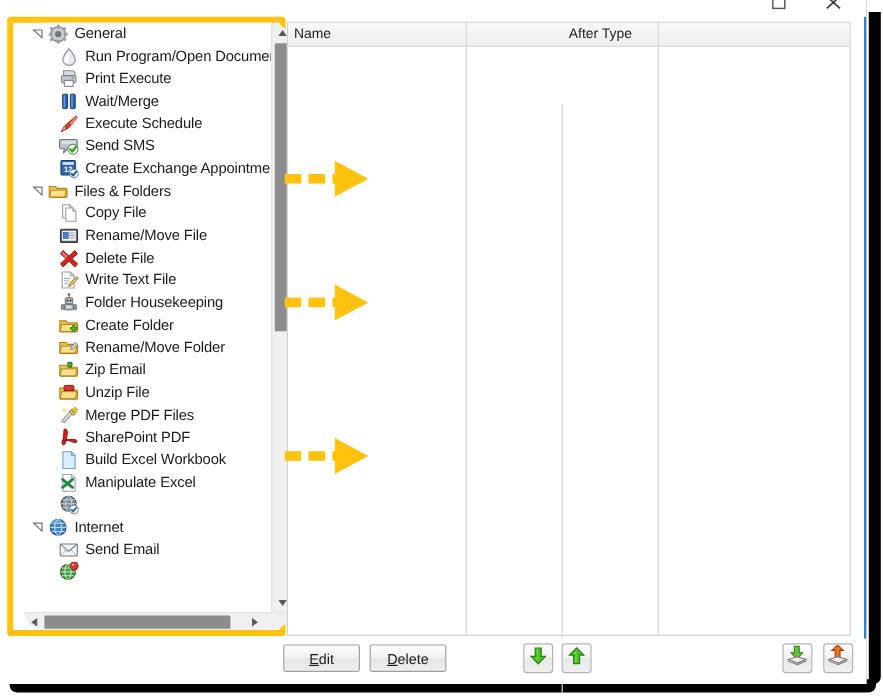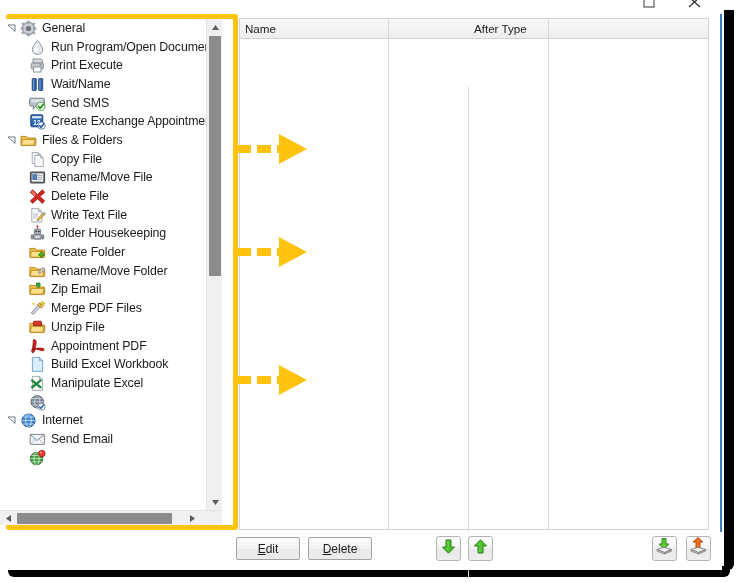--- a/index.html
+++ b/index.html
@@ -59,24 +59,25 @@
   .tree-highlight {
     position: absolute;
     left: 6px; top: 14px;
     width: 232px; height: 516px;
     border: 5px solid #FFC20E;
     border-radius: 3px;
     background: #ffffff;
   }
   .tree-panel {
     position: absolute;
-    left: 0; top: 19px;
+    left: 20px; top: 19px;
     width: 222px; height: 506px;
     background: #ffffff;
     overflow: hidden;
+    border-radius: 16px;
   }
   .tree-scrollview {
     position: absolute;
     left: 0; top: 0;
     width: 206px; height: 491px;
     overflow: hidden;
   }
   .tree-row {
     position: relative;
     height: 18.7px;
@@ -299,21 +300,31 @@
           </div>
           <div class="tree-row child">
             <span class="ticon">
               <svg width="17" height="17" viewBox="0 0 17 17">
                 <rect x="3.2" y="2.5" width="4.1" height="12" rx="0.7" fill="#2d5fa8" stroke="#1b3c70" stroke-width="0.8"></rect>
                 <rect x="9.6" y="2.5" width="4.1" height="12" rx="0.7" fill="#2d5fa8" stroke="#1b3c70" stroke-width="0.8"></rect>
                 <rect x="4" y="3.3" width="1.2" height="10.4" fill="#6f9ade"></rect>
                 <rect x="10.4" y="3.3" width="1.2" height="10.4" fill="#6f9ade"></rect>
               </svg>
             </span>
-            <span class="tlabel">Wait/Name</span>
+            <span class="tlabel">Wait/Merge</span>
+          </div>
+          <div class="tree-row child">
+            <span class="ticon">
+              <svg width="17" height="17" viewBox="0 0 17 17">
+                <path d="M14.6 1.6 L5.8 9 L2.2 14.6 L8.2 11.6 L15.2 3.2 Z" fill="#e03a2c" stroke="#9b1d12" stroke-width="0.8"></path>
+                <path d="M14.6 1.6 L9 7.6 L11 9.6 L15.2 3.2 Z" fill="#f47f70"></path>
+                <path d="M2.2 14.6 L4.6 10.4 L6.2 12 Z" fill="#f6f2e8" stroke="#9b1d12" stroke-width="0.6"></path>
+              </svg>
+            </span>
+            <span class="tlabel">Execute Schedule</span>
           </div>
           <div class="tree-row child">
             <span class="ticon">
               <svg width="17" height="17" viewBox="0 0 17 17">
                 <path d="M2 3.2 H14 A1.4 1.4 0 0 1 15.4 4.6 V9.6 A1.4 1.4 0 0 1 14 11 H7.4 L4 14.2 L4.6 11 H2 A1.4 1.4 0 0 1 0.6 9.6 V4.6 A1.4 1.4 0 0 1 2 3.2 Z" fill="#b9c3c9" stroke="#6d767d" stroke-width="0.9"></path>
                 <path d="M2.4 4.2 H13.6 V7.2 H2.4 Z" fill="#d9e0e4"></path>
                 <circle cx="11.8" cy="11.4" r="4.2" fill="#ffffff" stroke="#2e8a20" stroke-width="0.8"></circle>
                 <path d="M9.6 11.6 L11.2 13.2 L14.1 9.6" stroke="#2fa31f" stroke-width="2" fill="none" stroke-linecap="round" stroke-linejoin="round"></path>
               </svg>
             </span>
@@ -432,50 +443,50 @@
                 <path d="M0.8 4.4 H6.1 L7.4 6 H14.8 A0.9 0.9 0 0 1 15.7 6.9 V12.6 A1 1 0 0 1 14.7 13.6 H1.8 A1 1 0 0 1 0.8 12.6 Z" fill="#f0c14b" stroke="#b3831c" stroke-width="0.9"></path>
                 <path d="M2.4 7.4 H15.1 L13.7 13.2 H1.1 Z" fill="#fde08b" stroke="#b3831c" stroke-width="0.8"></path>
                 <path d="M7.6 2 H11 V5.2 L9.3 6.6 L7.6 5.2 Z" fill="#3fb331" stroke="#1f6e16" stroke-width="0.8"></path>
               </svg>
             </span>
             <span class="tlabel">Zip Email</span>
           </div>
           <div class="tree-row child">
             <span class="ticon">
               <svg width="17" height="17" viewBox="0 0 17 17">
+                <path d="M0.8 4.4 H6.1 L7.4 6 H14.8 A0.9 0.9 0 0 1 15.7 6.9 V12.6 A1 1 0 0 1 14.7 13.6 H1.8 A1 1 0 0 1 0.8 12.6 Z" fill="#f0c14b" stroke="#b3831c" stroke-width="0.9"></path>
+                <path d="M2.4 7.4 H15.1 L13.7 13.2 H1.1 Z" fill="#fde08b" stroke="#b3831c" stroke-width="0.8"></path>
+                <path d="M5.4 2.2 H11.6 A1 1 0 0 1 12.6 3.2 V6.4 H4.4 V3.2 A1 1 0 0 1 5.4 2.2 Z" fill="#d8372c" stroke="#8e120c" stroke-width="0.8"></path>
+              </svg>
+            </span>
+            <span class="tlabel">Unzip File</span>
+          </div>
+          <div class="tree-row child">
+            <span class="ticon">
+              <svg width="17" height="17" viewBox="0 0 17 17">
                 <path d="M2.2 14.6 L10.6 4.8 L12.8 6.8 L4.4 16 Z" transform="translate(0,-1.6)" fill="#cfd5db" stroke="#7f868e" stroke-width="0.8"></path>
                 <path d="M10.2 3.4 L13.8 6.6 L12.2 8.2 L8.8 5 Z" fill="#f2c84f" stroke="#9c7310" stroke-width="0.8"></path>
                 <g fill="#f6d33c" stroke="#a8820f" stroke-width="0.5">
                   <path d="M13.4 1 L14.2 2.8 L16 3 L14.6 4.2 L15 6 L13.4 5 L11.8 6 L12.2 4.2 L10.8 3 L12.6 2.8 Z"></path>
                 </g>
                 <g fill="#f6d33c">
                   <path d="M4.4 2 L4.9 3.1 L6 3.3 L5.2 4 L5.4 5.2 L4.4 4.6 L3.4 5.2 L3.6 4 L2.8 3.3 L3.9 3.1 Z"></path>
                 </g>
               </svg>
             </span>
             <span class="tlabel">Merge PDF Files</span>
           </div>
           <div class="tree-row child">
             <span class="ticon">
               <svg width="17" height="17" viewBox="0 0 17 17">
-                <path d="M0.8 4.4 H6.1 L7.4 6 H14.8 A0.9 0.9 0 0 1 15.7 6.9 V12.6 A1 1 0 0 1 14.7 13.6 H1.8 A1 1 0 0 1 0.8 12.6 Z" fill="#f0c14b" stroke="#b3831c" stroke-width="0.9"></path>
-                <path d="M2.4 7.4 H15.1 L13.7 13.2 H1.1 Z" fill="#fde08b" stroke="#b3831c" stroke-width="0.8"></path>
-                <path d="M5.4 2.2 H11.6 A1 1 0 0 1 12.6 3.2 V6.4 H4.4 V3.2 A1 1 0 0 1 5.4 2.2 Z" fill="#d8372c" stroke="#8e120c" stroke-width="0.8"></path>
-              </svg>
-            </span>
-            <span class="tlabel">Unzip File</span>
-          </div>
-          <div class="tree-row child">
-            <span class="ticon">
-              <svg width="17" height="17" viewBox="0 0 17 17">
                 <path d="M4.3 2 C4.3 2 4.2 9 3 12.2 C1.8 15.4 4.8 15.2 5.4 13.4 C6 11.6 7.6 5 7 3 C6.6 1.6 4.3 1.2 4.3 2 Z" fill="#d0241e" stroke="#8f0c08" stroke-width="0.8"></path>
                 <path d="M2.6 11.6 C6 10.2 11.4 9.6 14.2 10.6 C16.4 11.4 14.6 13.4 12.4 12.6 C10 11.8 6 10 2.6 11.6 Z" fill="#d0241e" stroke="#8f0c08" stroke-width="0.8"></path>
               </svg>
             </span>
-            <span class="tlabel">Appointment PDF</span>
+            <span class="tlabel">SharePoint PDF</span>
           </div>
           <div class="tree-row child">
             <span class="ticon">
               <svg width="17" height="17" viewBox="0 0 17 17">
                 <path d="M3.4 1.4 H10.4 L13.6 4.6 V15.4 H3.4 Z" fill="#dbeeff" stroke="#6d9fd0" stroke-width="0.9"></path>
                 <path d="M10.4 1.4 V4.6 H13.6 Z" fill="#b7d7f2" stroke="#6d9fd0" stroke-width="0.8"></path>
               </svg>
             </span>
             <span class="tlabel">Build Excel Workbook</span>
           </div>

